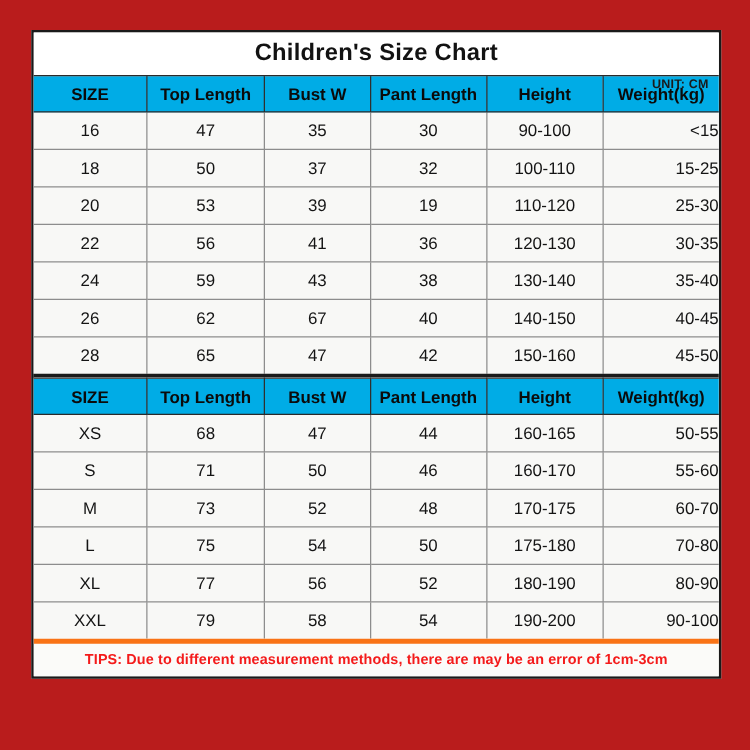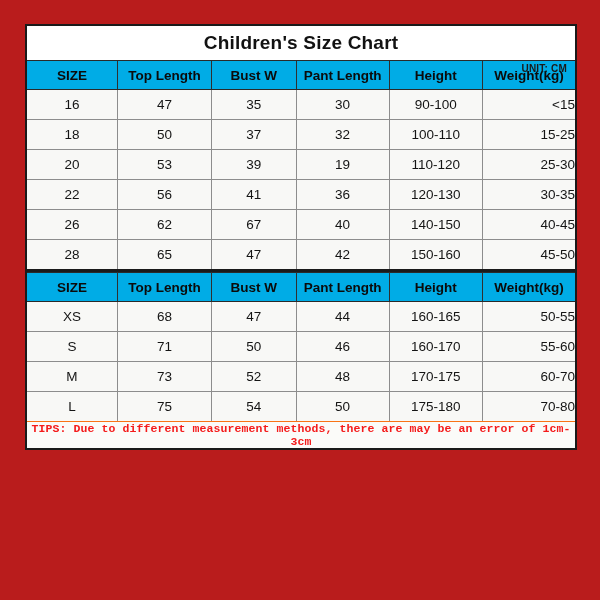--- a/index.html
+++ b/index.html
@@ -100,27 +100,26 @@
   }
   tr.data-row td:last-child { border-right: none; text-align: right; }
   tr.data-row:last-child td { border-bottom: none; }
 
   .divider-band {
     height: 3px;
     background: #1a1a1a;
     width: 100%;
   }
   .tips-band {
-    border-top: 1px solid #f97316;
+    border-top: 4px solid #f97316;
     background: #fbfbf9;
     height: 26px;
     display: flex;
     align-items: center;
-    justify-content: flex-end;
-    font-family: Liberation Mono, monospace;
+    justify-content: center;
   }
   .tips-text {
     color: #f41b1b;
     font-size: 11.5px;
     font-weight: bold;
     letter-spacing: 0.1px;
     text-align: center;
   }
   col.c-size   { width: 16.5%; }
   col.c-top    { width: 17.2%; }
@@ -183,20 +182,28 @@
           <td>110-120</td>
           <td>25-30</td>
         </tr>
         <tr class="data-row">
           <td>22</td>
           <td>56</td>
           <td>41</td>
           <td>36</td>
           <td>120-130</td>
           <td>30-35</td>
+        </tr>
+        <tr class="data-row">
+          <td>24</td>
+          <td>59</td>
+          <td>43</td>
+          <td>38</td>
+          <td>130-140</td>
+          <td>35-40</td>
         </tr>
         <tr class="data-row">
           <td>26</td>
           <td>62</td>
           <td>67</td>
           <td>40</td>
           <td>140-150</td>
           <td>40-45</td>
         </tr>
         <tr class="data-row">
@@ -255,20 +262,36 @@
           <td>60-70</td>
         </tr>
         <tr class="data-row">
           <td>L</td>
           <td>75</td>
           <td>54</td>
           <td>50</td>
           <td>175-180</td>
           <td>70-80</td>
         </tr>
+        <tr class="data-row">
+          <td>XL</td>
+          <td>77</td>
+          <td>56</td>
+          <td>52</td>
+          <td>180-190</td>
+          <td>80-90</td>
+        </tr>
+        <tr class="data-row">
+          <td>XXL</td>
+          <td>79</td>
+          <td>58</td>
+          <td>54</td>
+          <td>190-200</td>
+          <td>90-100</td>
+        </tr>
       </tbody>
     </table>
 
     <div class="tips-band">
       <span class="tips-text">TIPS: Due to different measurement methods, there are may be an error of 1cm-3cm</span>
     </div>
 
   </div>
 </div>
 

